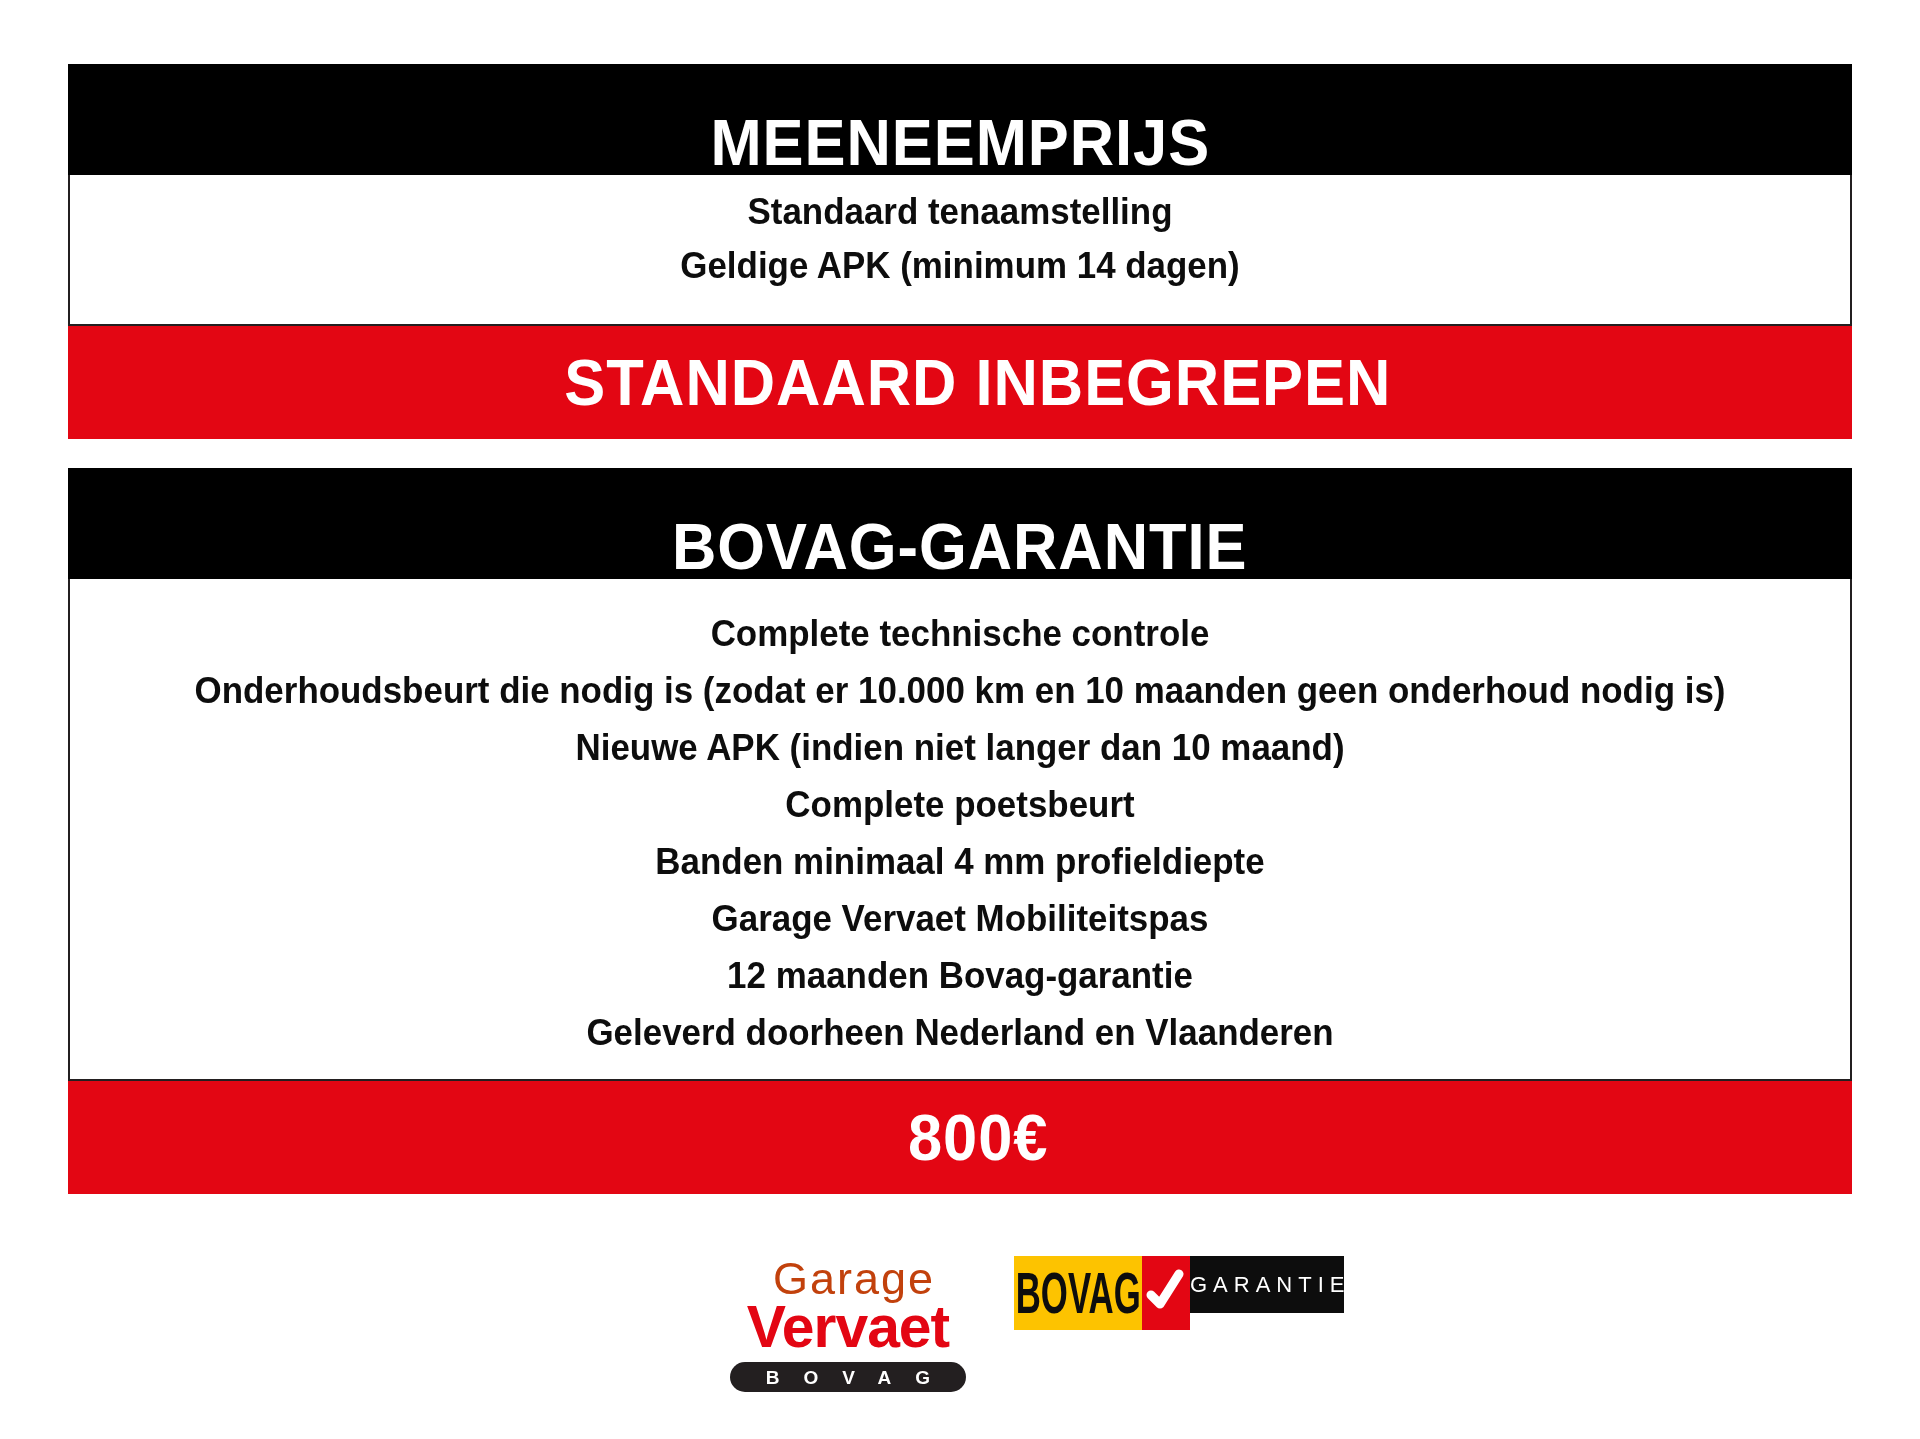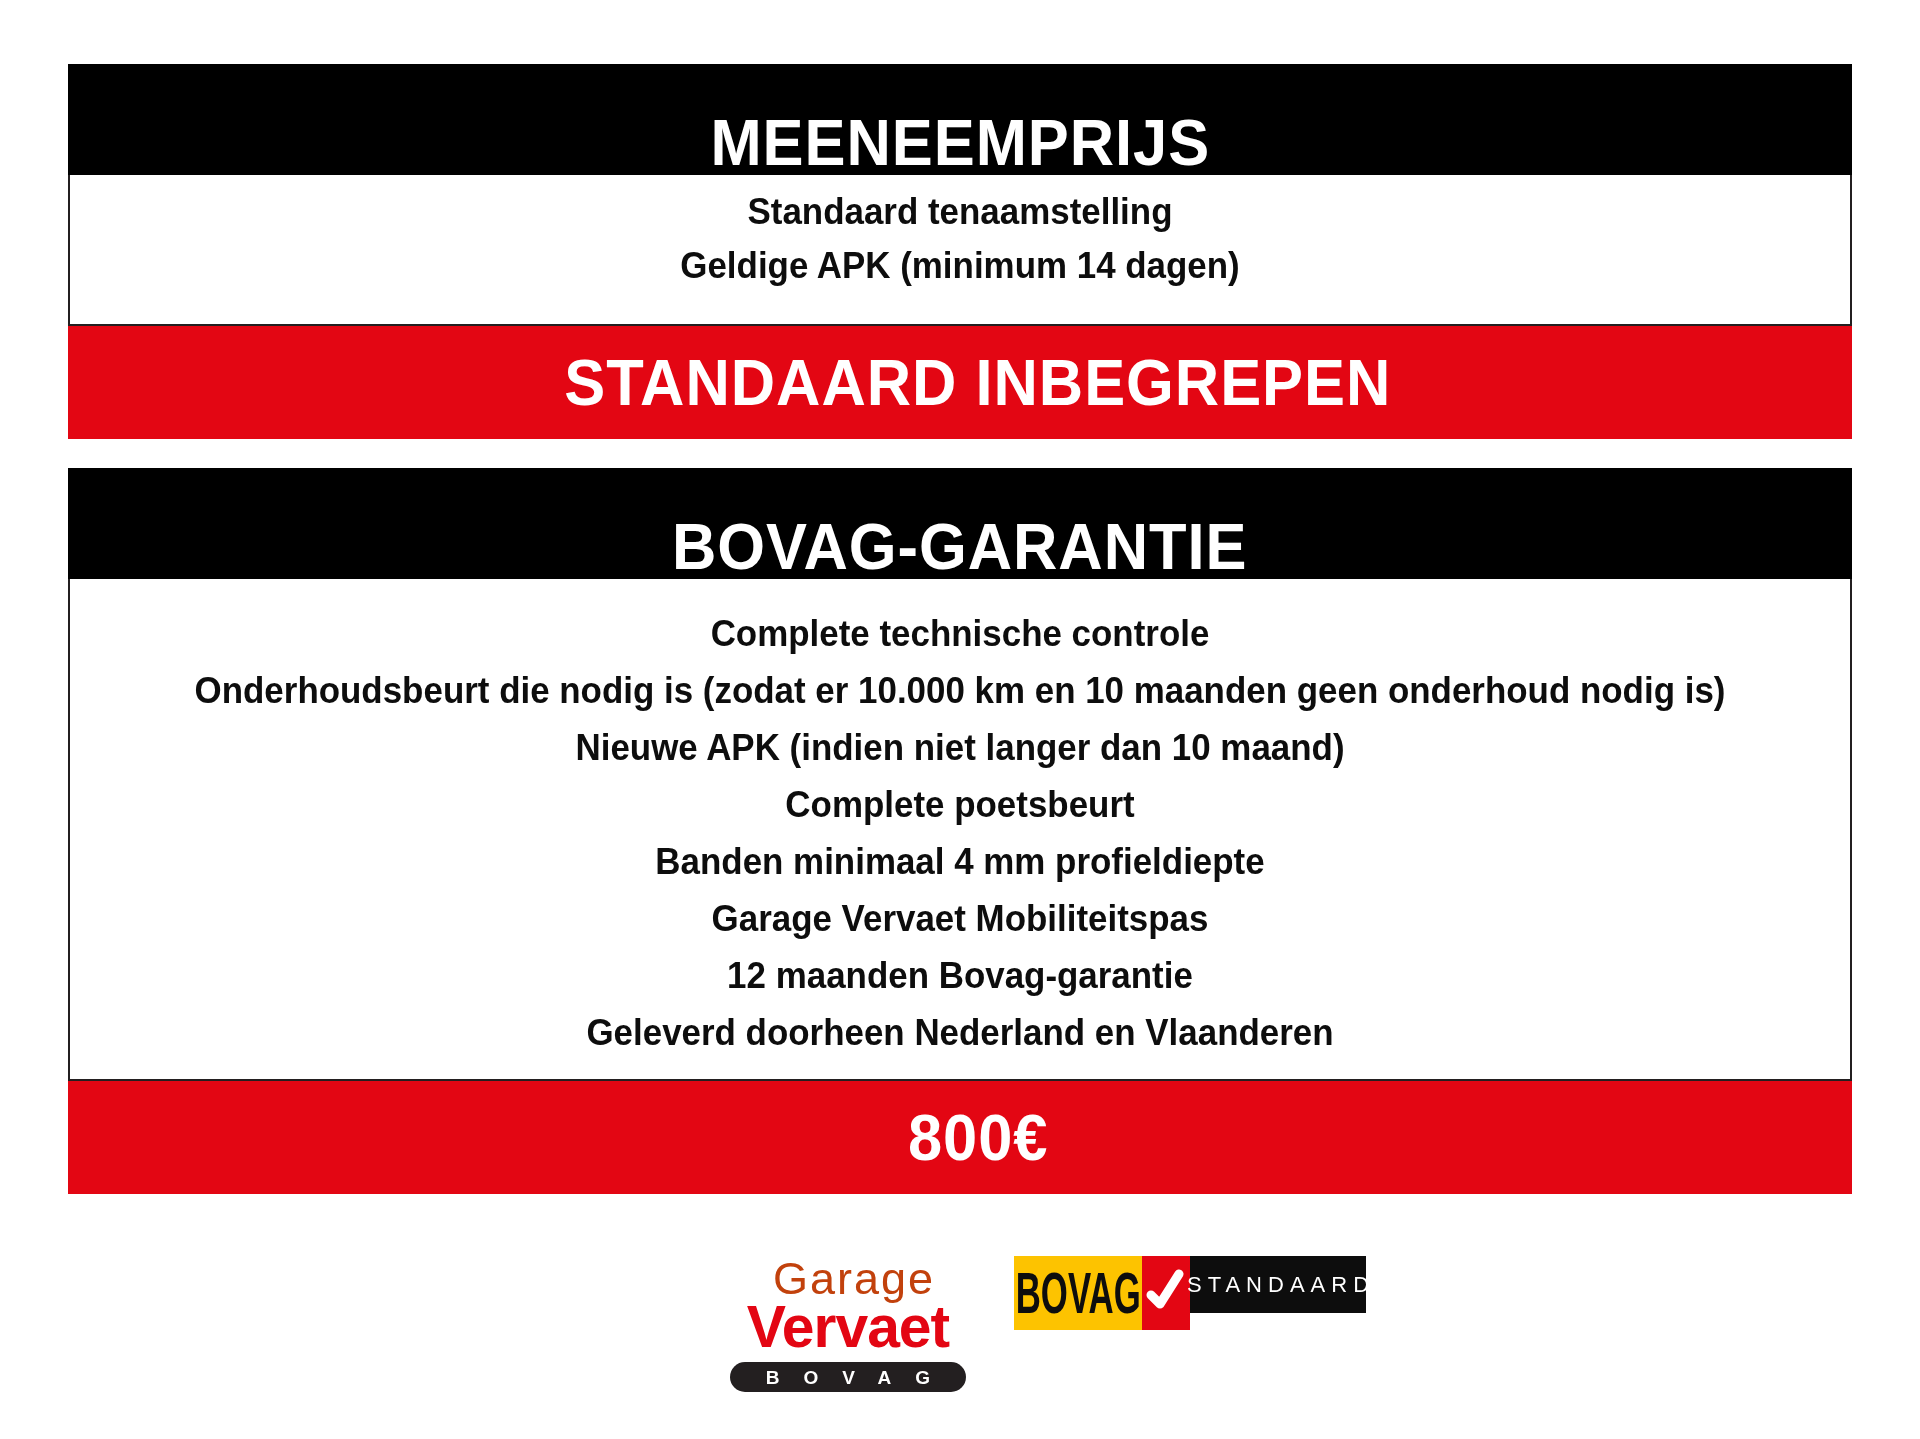--- a/index.html
+++ b/index.html
@@ -147,18 +147,18 @@
         <div class="bovag-yellow">
           <span class="bovag-brand">BOVAG</span>
         </div>
         <div class="bovag-red">
           <svg width="40" height="62" viewBox="0 0 40 62" xmlns="http://www.w3.org/2000/svg">
             <path d="M5 33 L14 42 L33 12" fill="none" stroke="#ffffff" stroke-width="9" stroke-linecap="round" stroke-linejoin="round"></path>
           </svg>
         </div>
       </div>
       <div class="bovag-bottom">
-        <span>STANDAARD</span>
+        <span>GARANTIE</span>
       </div>
     </div>
 
   </div>
 </div>
 
 </body></html>

